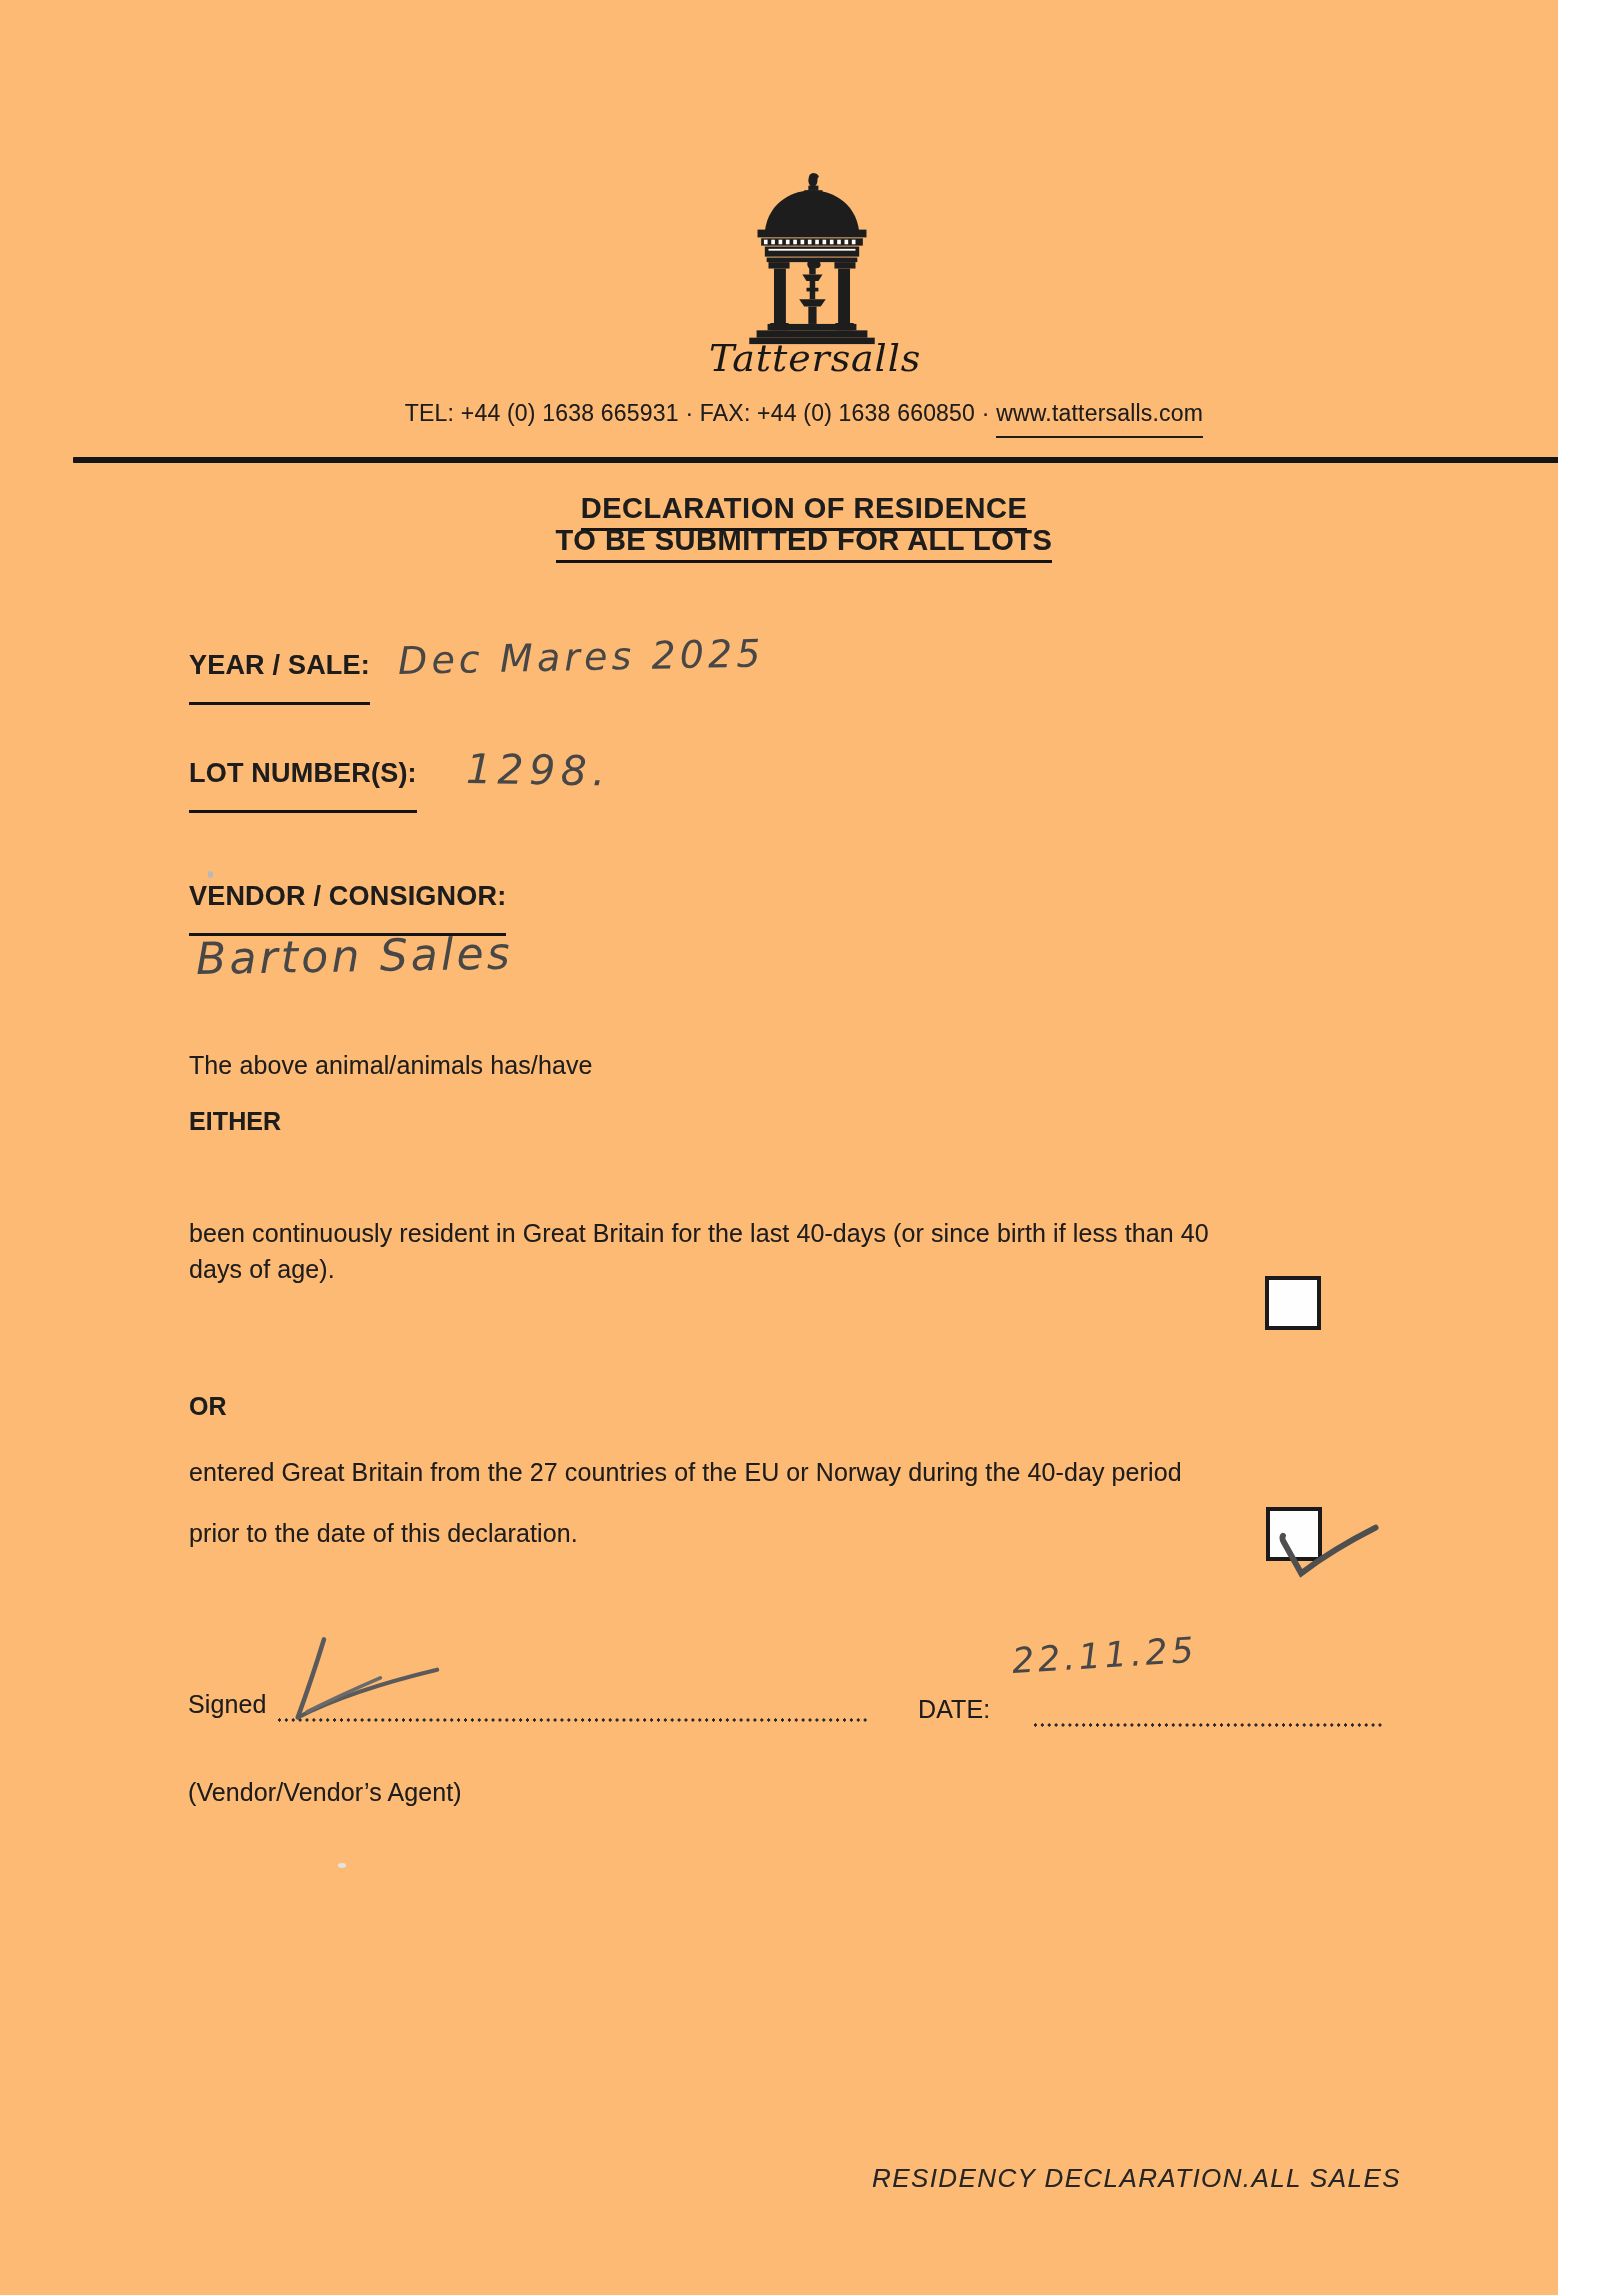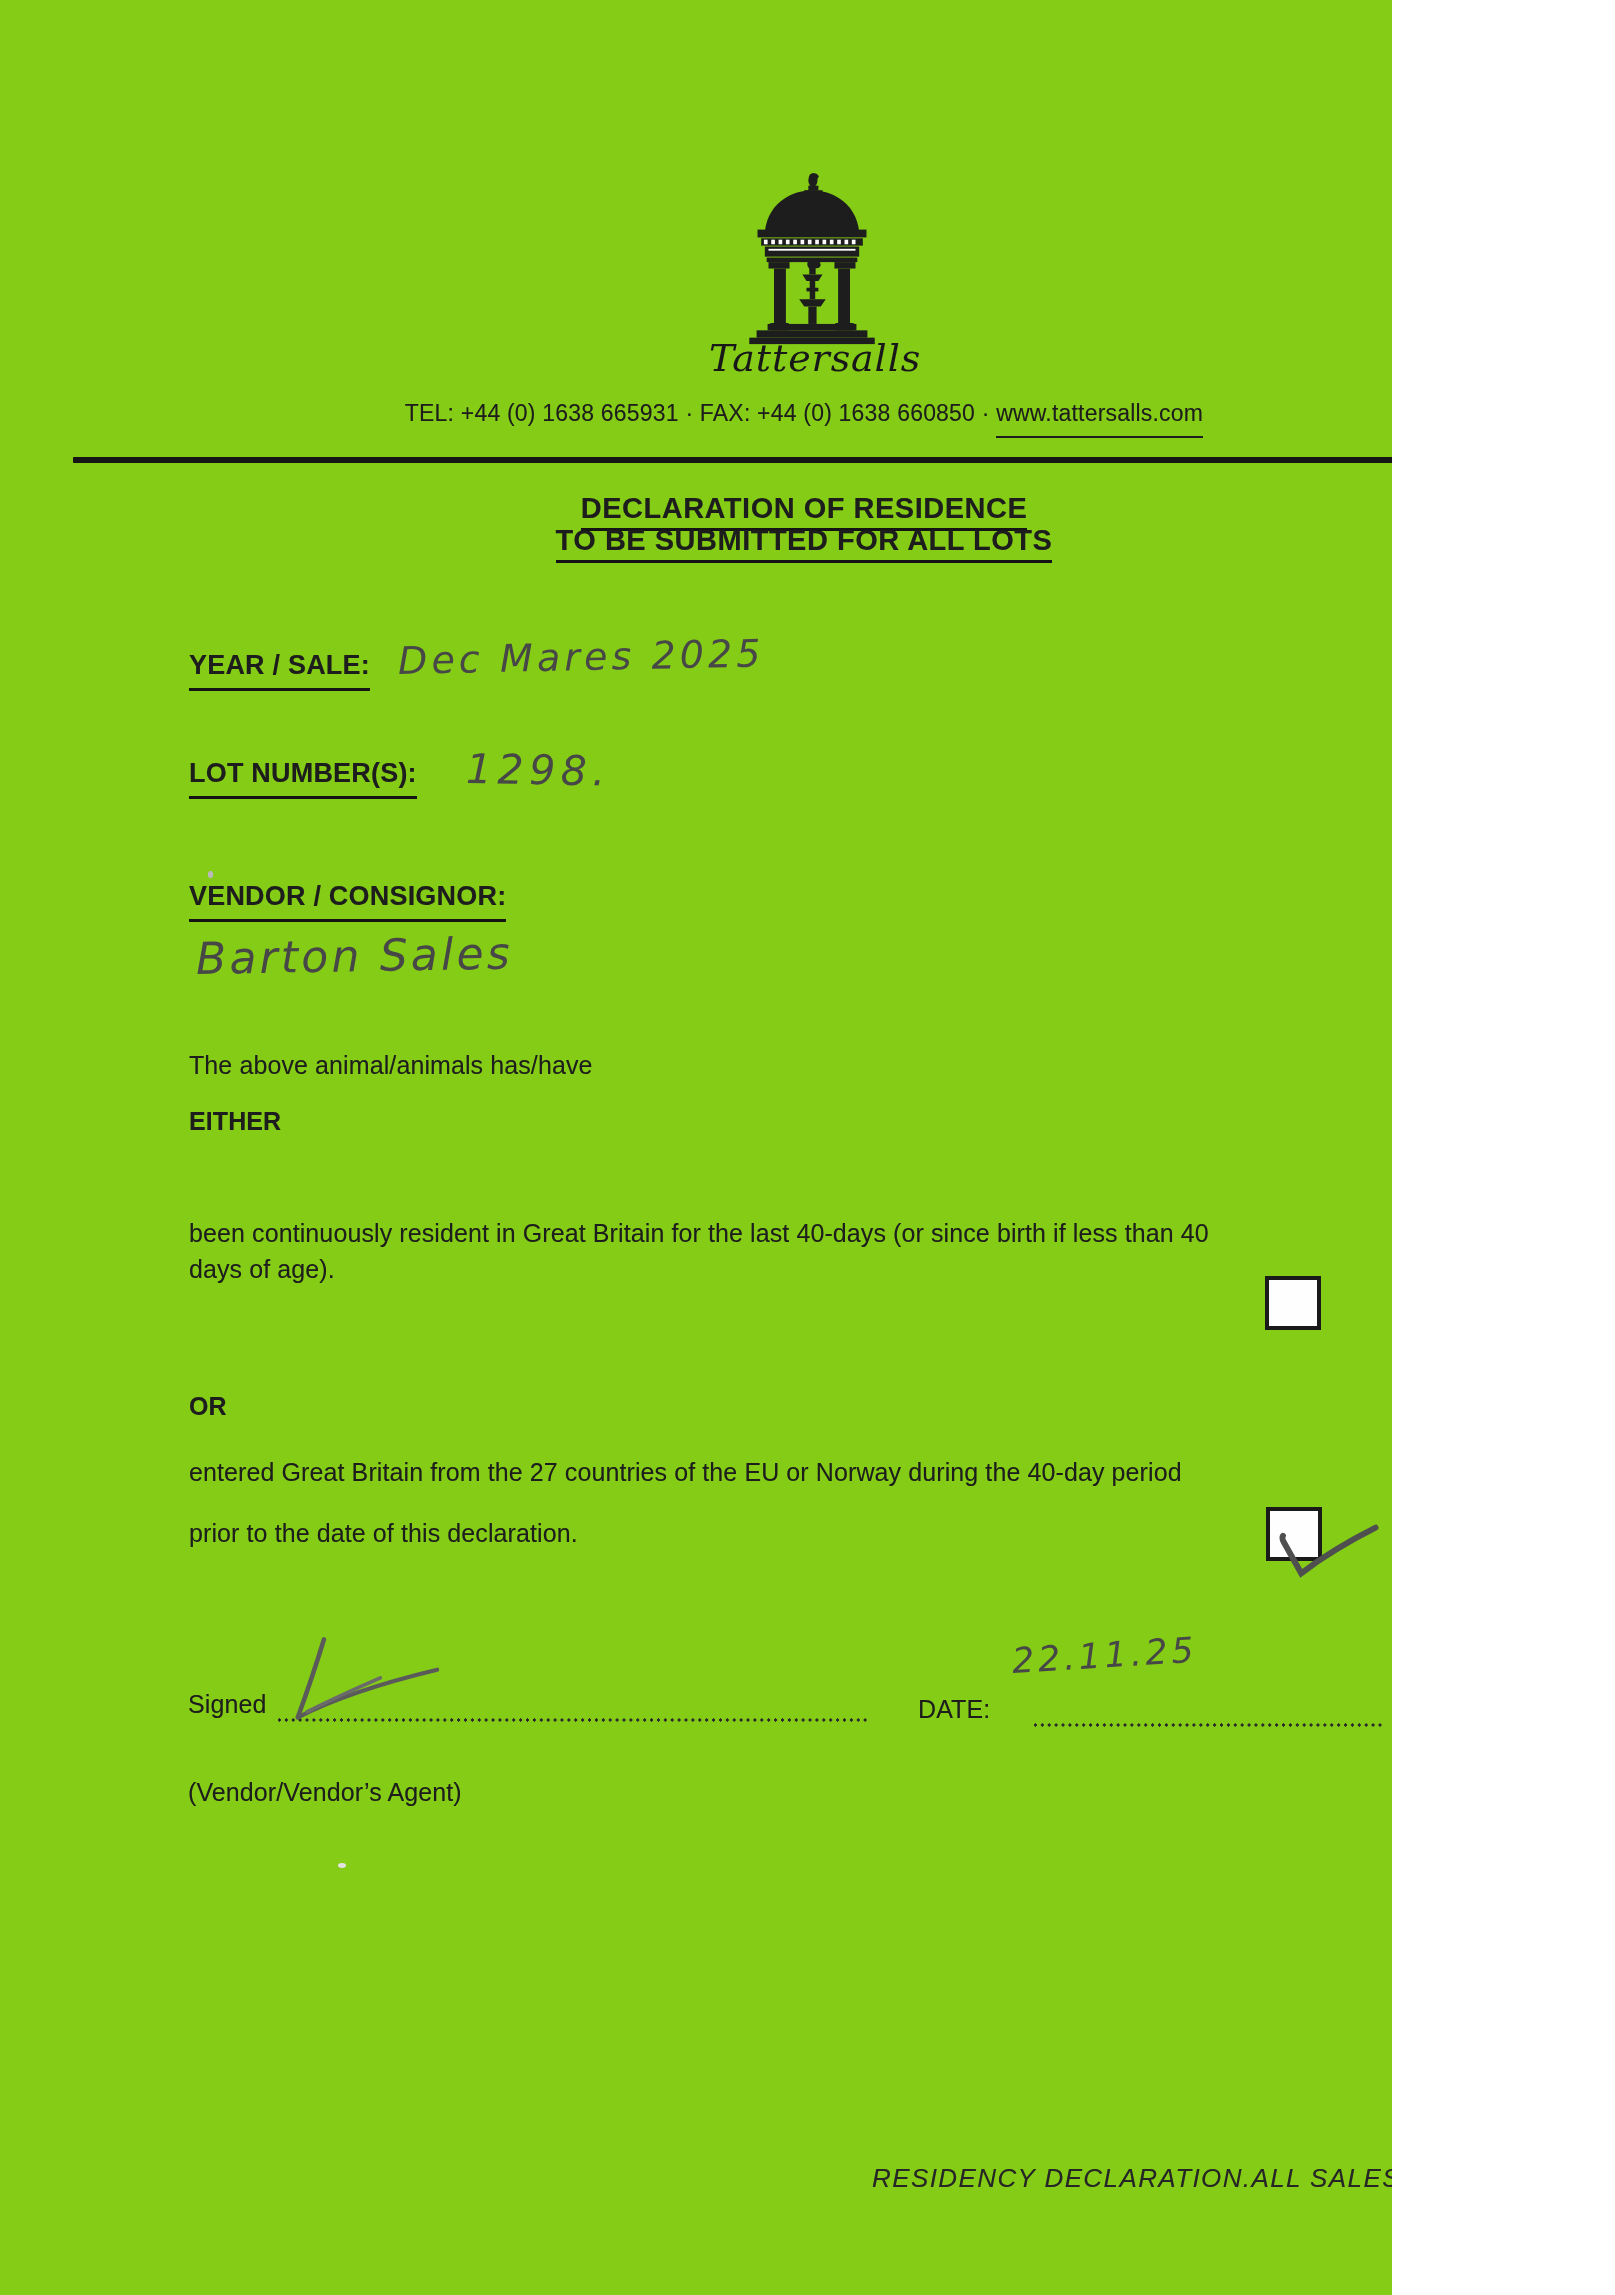--- a/index.html
+++ b/index.html
@@ -1,34 +1,34 @@
 <!DOCTYPE html>
 <html style="font-size:7.3px"><head>
 <meta charset="utf-8">
 <style>
   html,body{margin:0;padding:0;background:#ffffff;}
   .page{
     position:relative;
-    width:1392px;
+    width:1558px;
     height:2295px;
-    background:#84cc16;
+    background:#fdba74;
     overflow:hidden;
     font-family:"Liberation Sans", sans-serif;
     color:#1c1c1c;
   }
   .abs{position:absolute;}
   .center-block{left:184px;width:1240px;text-align:center;}
   .print{color:#1d1d1d;text-shadow:0 0 0.5px rgba(20,20,20,.28);}
   .hdr{font-size:23px;letter-spacing:0.2px;}
   .site{border-bottom:2.8px solid #1d1d1d;padding-bottom:10px;}
   .rule{left:73px;top:457px;width:1508px;height:5.5px;background:#151515;border-radius:0.9px;}
   .title{font-size:29px;font-weight:bold;letter-spacing:0.5px;}
   .title .u{border-bottom:3.2px solid #141414;padding-bottom:2.8px;display:inline-block;}
   .label{font-size:27px;font-weight:bold;letter-spacing:0.2px;}
-  .label .u{border-bottom:3.7px solid #141414;padding-bottom:7px;display:inline-block;}
+  .label .u{border-bottom:3.7px solid #141414;padding-bottom:21px;display:inline-block;}
   .body-txt{font-size:25px;letter-spacing:0.1px;white-space:nowrap;}
   .bold{font-weight:bold;}
   .hand{
     font-family:"DejaVu Sans", sans-serif;
     font-style:italic;
     color:#474747;
     white-space:nowrap;
     transform-origin:left center;
   }
   .hw-year{left:398px;top:639px;font-size:38px;letter-spacing:4.1px;transform:rotate(-1.2deg);}

